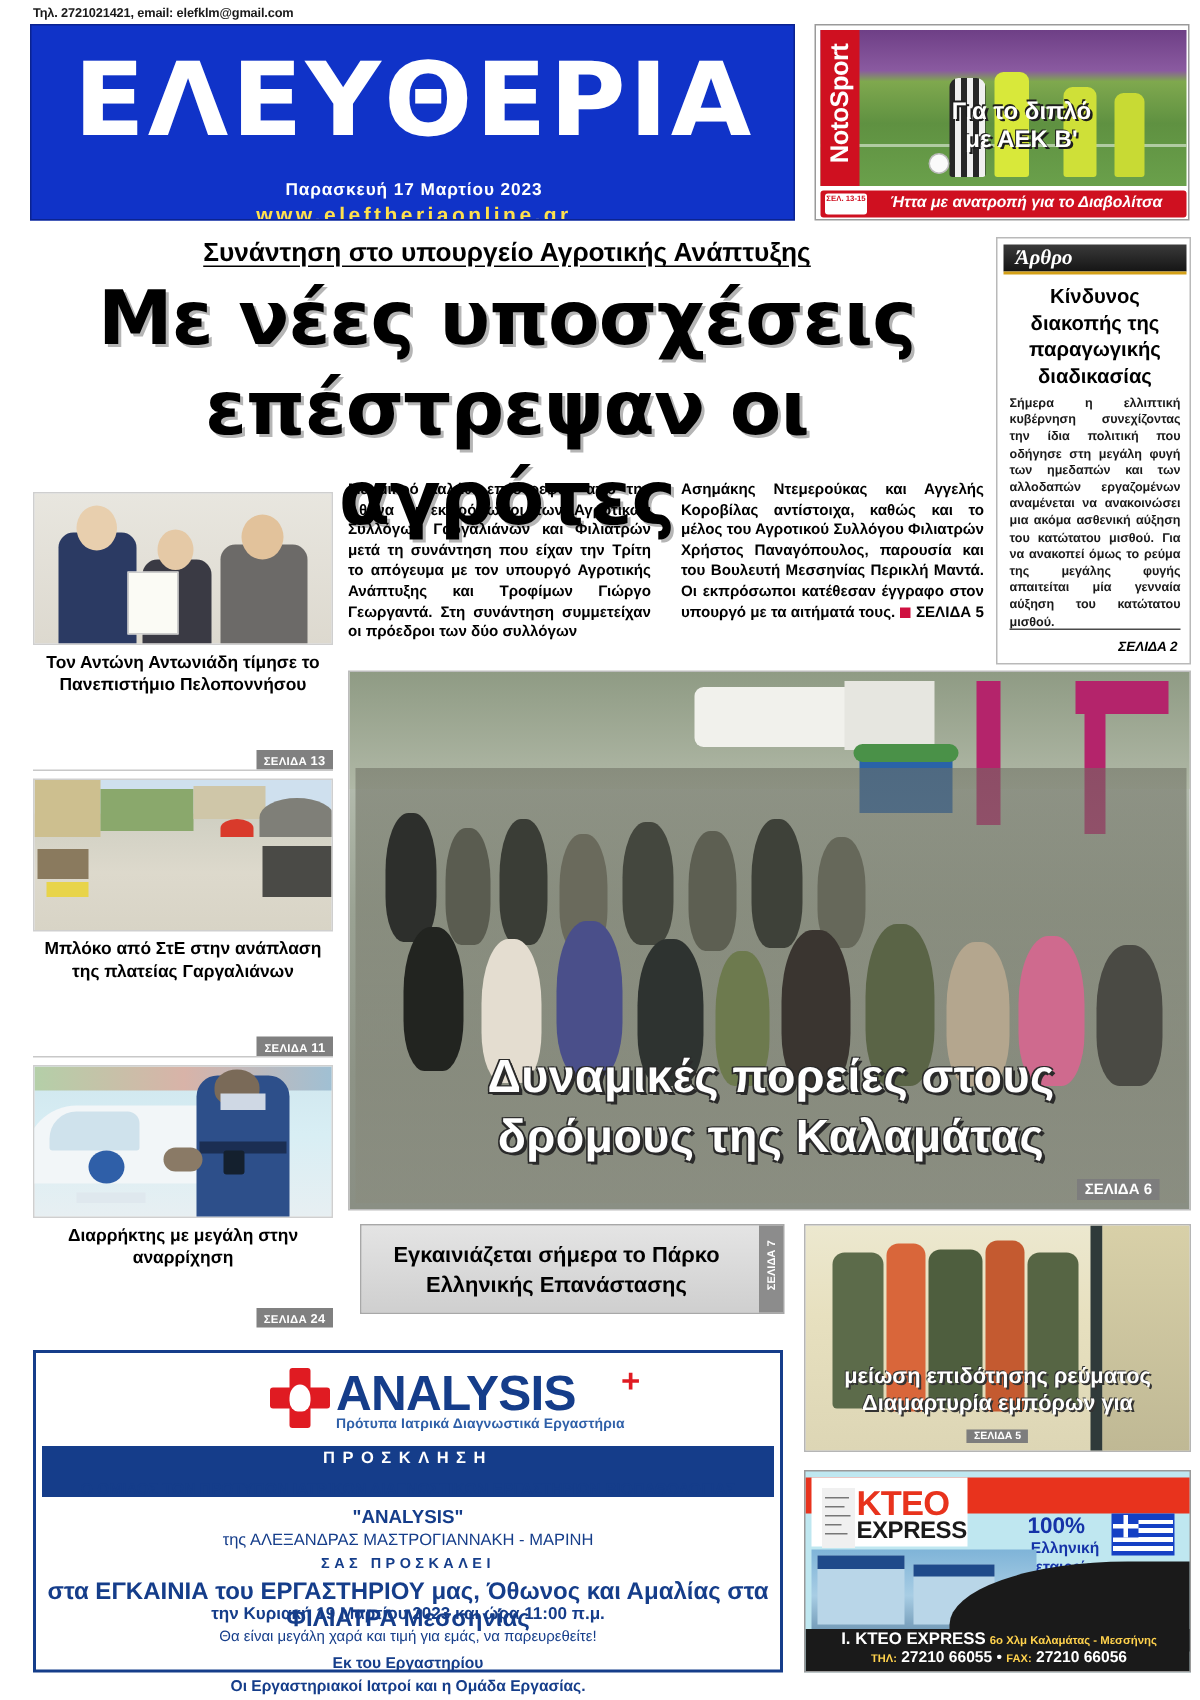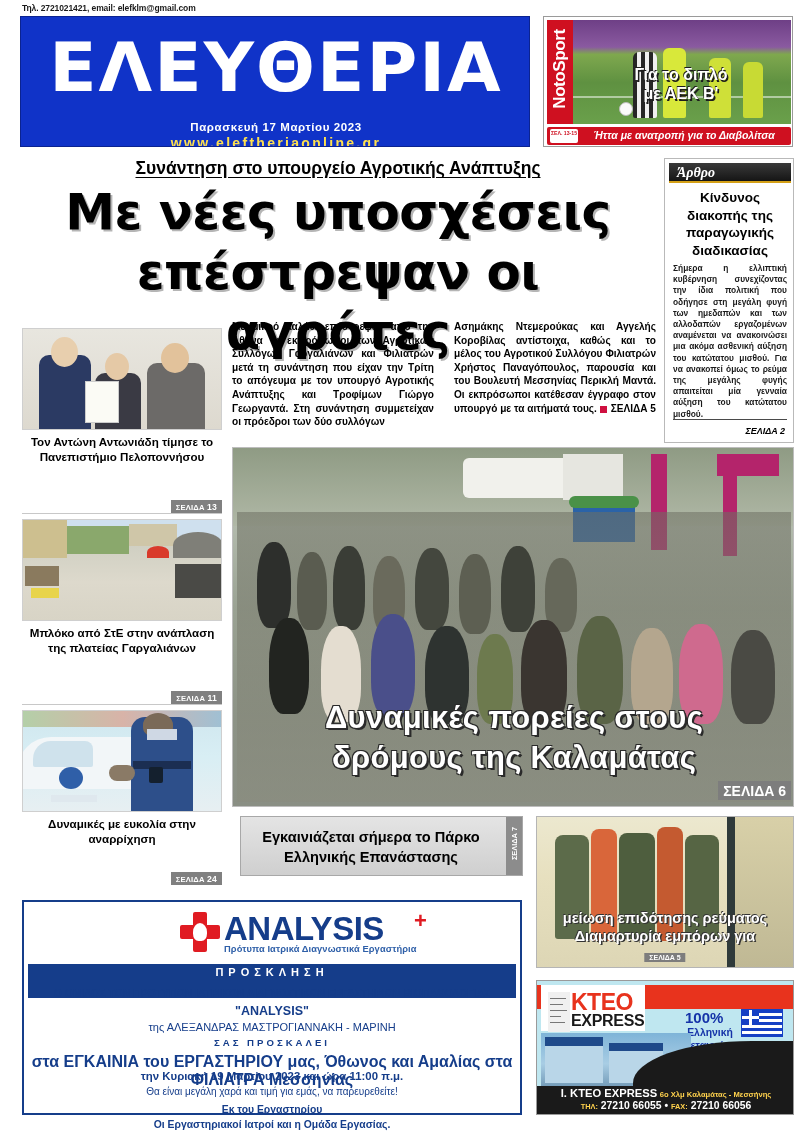--- a/index.html
+++ b/index.html
@@ -227,23 +227,23 @@
   .crowd-dot { position: absolute; border-radius: 45% 45% 35% 35%; }
   .main-overlay {
     position: absolute; left: 0; top: 250px; width: 562px;
     text-align: center; color: #ffffff;
     font-size: 31px; font-weight: bold; line-height: 40px;
     letter-spacing: 0.3px;
     text-shadow: 2.2px 2.2px 0 #2a2a2a, -1px -1px 0 #2a2a2a, 1px -1px 0 #2a2a2a, -1px 1px 0 #2a2a2a;
     font-family: "Liberation Sans", sans-serif;
   }
   .main-pagetag {
-    position: absolute; right: 2px; bottom: 6px;
+    position: absolute; right: 20px; bottom: 6px;
     background: #7d7d7d; color: #ffffff;
-    font-size: 14px; font-weight: bold; padding: 1.5px 5px;
+    font-size: 10px; font-weight: bold; padding: 1.5px 5px;
     font-family: "Liberation Sans", sans-serif;
   }
 
   
   .parkbox {
     position: absolute; left: 240px; top: 816px; width: 283px; height: 60px;
     background: linear-gradient(to bottom,#e4e4e4,#cfcfcf);
     border: 1px solid #a8a8a8;
   }
   .parkbox .txt {
@@ -526,21 +526,21 @@
       <div style="position:absolute;left:10px;top:30px;width:60px;height:26px;background:#cfe2ec;border-radius:18px 8px 2px 2px"></div>
       <div style="position:absolute;left:36px;top:56px;width:24px;height:22px;background:#2f5fa8;border-radius:50%"></div>
       <div style="position:absolute;left:28px;top:84px;width:46px;height:7px;background:#dfe8ee"></div>
       <div style="position:absolute;left:108px;top:6px;width:62px;height:96px;background:#2d4f8a;border-radius:14px 14px 0 0"></div>
       <div style="position:absolute;left:120px;top:2px;width:30px;height:24px;background:#7a6a58;border-radius:50% 50% 40% 40%"></div>
       <div style="position:absolute;left:124px;top:18px;width:30px;height:11px;background:#cfd8e4"></div>
       <div style="position:absolute;left:110px;top:50px;width:58px;height:8px;background:#1b2e52"></div>
       <div style="position:absolute;left:126px;top:56px;width:14px;height:16px;background:#14202e;border-radius:2px"></div>
       <div style="position:absolute;left:86px;top:54px;width:26px;height:16px;background:#8a7a66;border-radius:8px"></div>
     </div>
-    <div class="cap">Δυναμικές με ευκολία στην αναρρίχηση</div>
+    <div class="cap">Διαρρήκτης με μεγάλη στην αναρρίχηση</div>
   </div>
   <div class="pagetag" style="top:872px;right:578px">
     <span>ΣΕΛΙΔΑ</span>
     <b>24</b>
   </div>
 
   <div class="mainphoto">
     <div style="position:absolute;left:0;top:0;width:562px;height:78px;background:linear-gradient(to bottom,#8f9b84,#b0b8a6)"></div>
     <div style="position:absolute;left:230px;top:10px;width:120px;height:40px;background:#f1f1ec;border-radius:6px"></div>
     <div style="position:absolute;left:330px;top:6px;width:60px;height:46px;background:#e6e6e0"></div>

